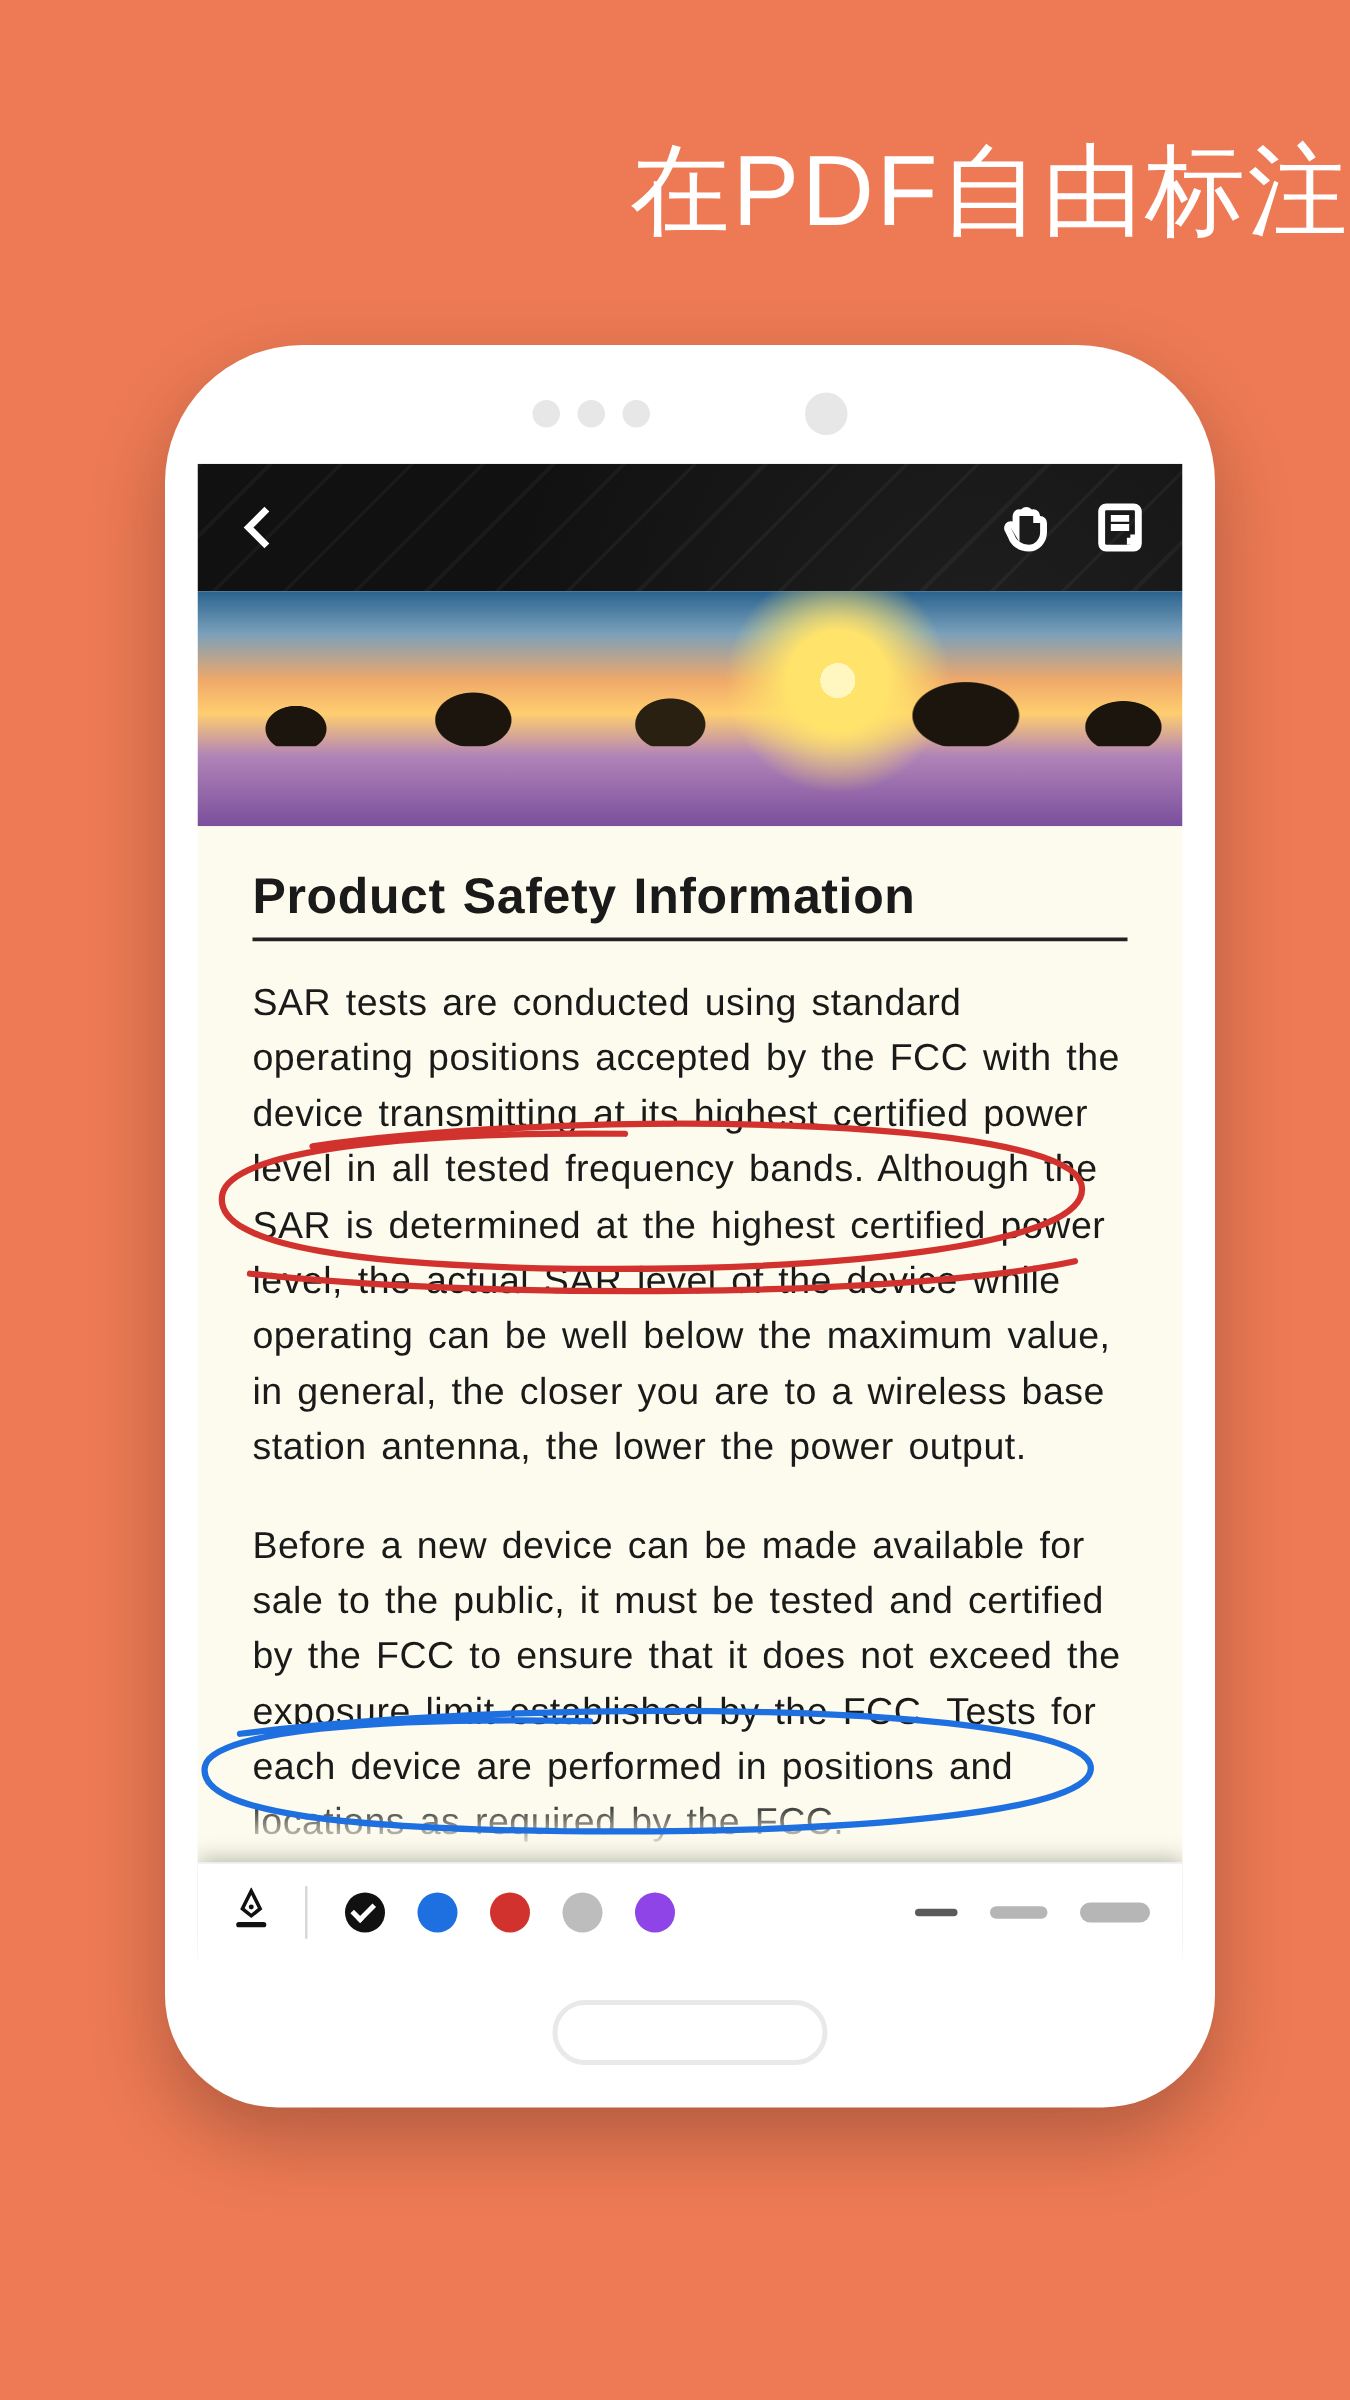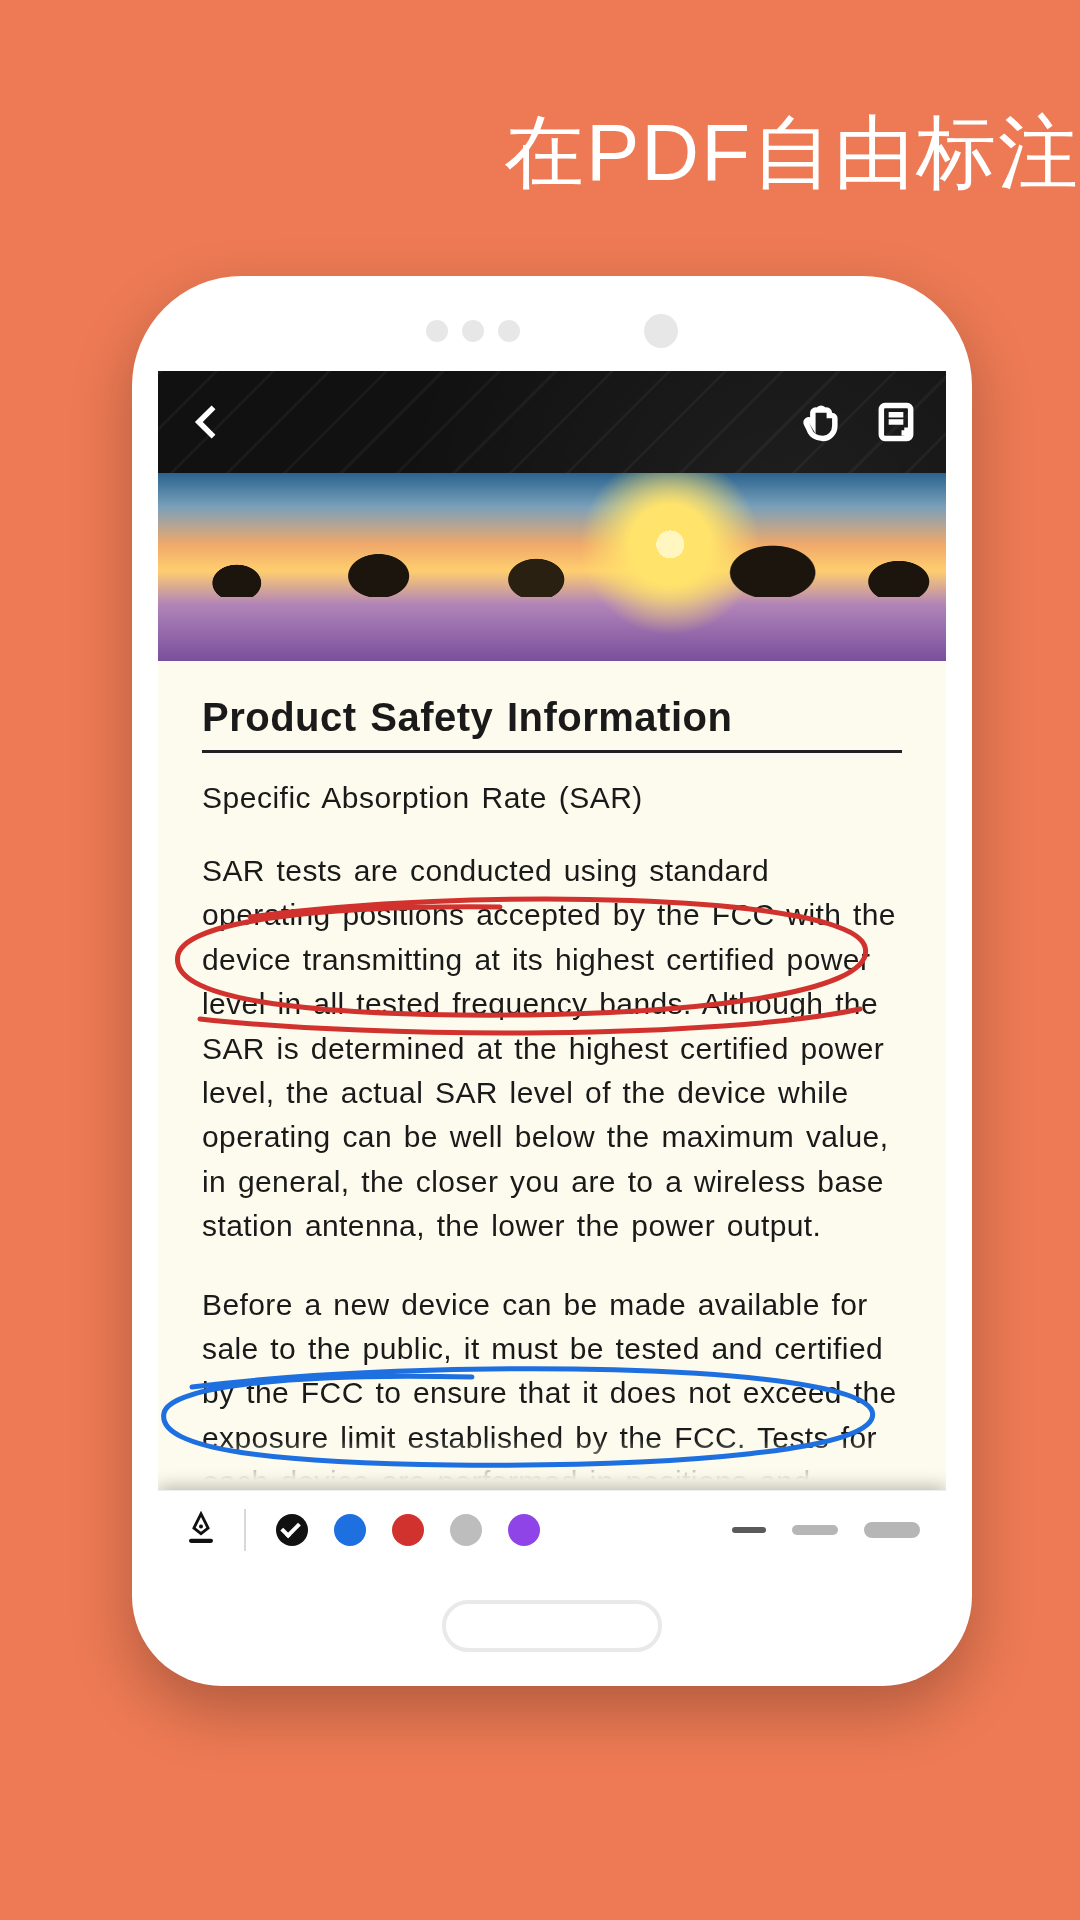--- a/index.html
+++ b/index.html
@@ -206,21 +206,20 @@
           <path d="M15 18h6M18 15v6" stroke-width="3"></path>
         </svg>
       </div>
     </div>
 
     <div class="hero-img"></div>
 
     <div class="doc">
       <h1>Product Safety Information</h1>
       <hr>
-      <div class="subhead">Specific Absorption Rate (SAR)</div>
       <p>SAR tests are conducted using standard operating positions accepted by the FCC with the device transmitting at its highest certified power level in all tested frequency bands. Although the SAR is determined at the highest certified power level, the actual SAR level of the device while operating can be well below the maximum value, in general, the closer you are to a wireless base station antenna, the lower the power output.</p>
       <p>Before a new device can be made available for sale to the public, it must be tested and certified by the FCC to ensure that it does not exceed the exposure limit established by the FCC. Tests for each device are performed in positions and locations as required by the FCC.</p>
       <div class="fade"></div>
 
       <div class="anno" style="left:2px; top:238px; width:720px; height:130px;">
         <svg viewBox="0 0 720 130">
           <path d="M90 18 C 300 -12, 690 -6, 705 48 C 718 96, 520 118, 300 116 C 140 114, 8 100, 18 56 C 26 22, 160 6, 340 8" fill="none" stroke="#d2322d" stroke-width="5" stroke-linecap="round"></path>
           <path d="M40 120 C 220 140, 560 140, 700 110" fill="none" stroke="#d2322d" stroke-width="5" stroke-linecap="round"></path>
         </svg>
       </div>

